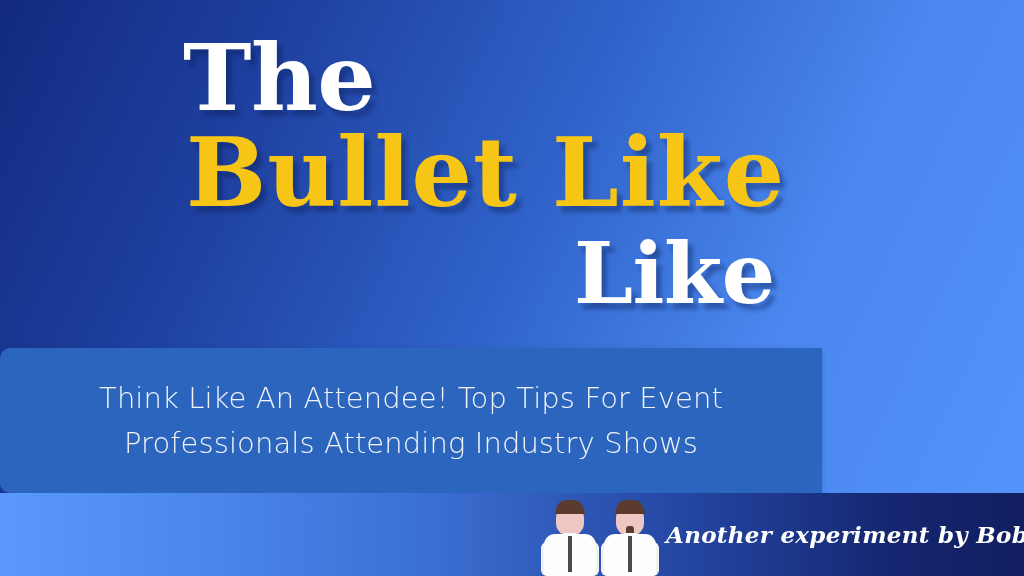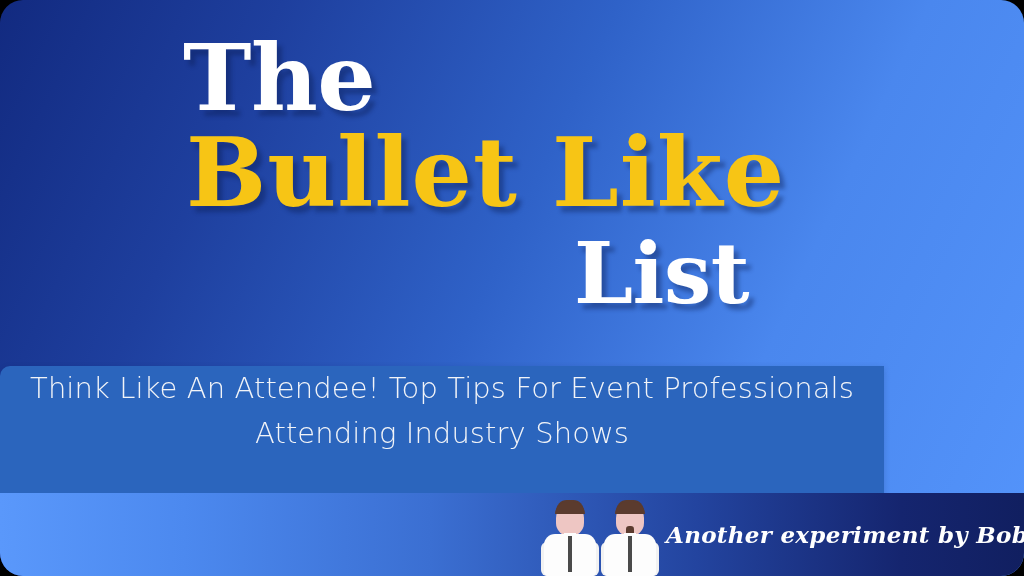--- a/index.html
+++ b/index.html
@@ -8,21 +8,20 @@
     padding: 0;
     background: #000;
   }
   #slide {
     position: relative;
     width: 1024px;
     height: 576px;
     overflow: hidden;
     font-family: "Liberation Sans", sans-serif;
     background: linear-gradient(115deg, #122a80 0%, #1e3f9e 22%, #2f62c8 48%, #4a87ee 72%, #5494fb 100%);
-    border-radius: 23px;
   }
   
   #hero {
     position: absolute;
     left: 0; top: 0;
     width: 1024px;
     height: 348px;
   }
   .word {
     position: absolute;
@@ -63,27 +62,28 @@
     font-size: 23px;
     line-height: 1.33;
     color: #ffffff;
     text-shadow: 2px 2px 3px rgba(10, 28, 80, 0.35);
     white-space: pre-line;
   }
   
   #subtitle-banner {
     position: absolute;
     left: 0;
-    top: 366px;
-    width: 884px;
+    top: 348px;
+    width: 822px;
     height: 145px;
     background: #2b65bd;
     border-top-left-radius: 10px;
     border-bottom-left-radius: 10px;
     display: flex;
+    align-items: center;
     justify-content: center;
     box-shadow: 0 2px 6px rgba(10, 28, 80, 0.20);
   }
   #subtitle-text {
     width: 830px;
     text-align: center;
     font-family: "DejaVu Sans", "Liberation Sans", sans-serif;
     font-weight: 300;
     font-size: 29px;
     line-height: 1.55;
@@ -204,21 +204,21 @@
 <body>
 
 <div id="slide">
 
   <div id="hero">
 
     <div class="word" id="word-the">The</div>
 
     <div class="word" id="word-bullet-list">Bullet Like</div>
 
-    <div class="word" id="word-show">List</div>
+    <div class="word" id="word-show">Like</div>
 
 
   </div>
 
   <div id="subtitle-banner">
     <div id="subtitle-text">Think Like An Attendee! Top Tips For Event Professionals Attending Industry Shows</div>
   </div>
 
   <div id="bottom-strip">
 

